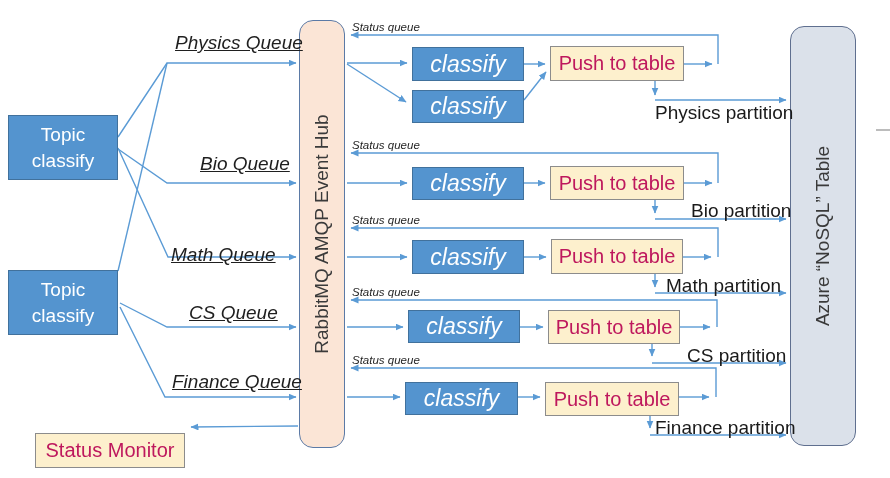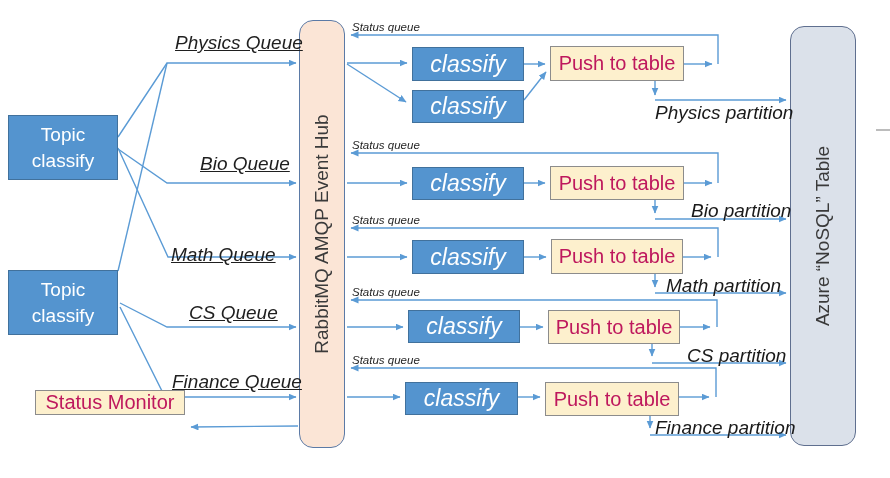--- a/index.html
+++ b/index.html
@@ -14,21 +14,21 @@
   .classify{font-size:23px;font-style:italic;}
   .push{font-size:20px;}
   .monitor{font-size:20px;}
   .vbox{position:absolute;box-sizing:border-box;border-radius:14px;}
   .hub{background:#fbe5d6;border:1.6px solid #5b7aa6;}
   .azure{background:#dbe1ea;border:1.2px solid #5f6f8f;}
   .vlabel{position:absolute;left:50%;top:50%;
           transform:translate(-50%,-50%) rotate(-90deg);
           white-space:nowrap;font-size:19px;color:#3a3a3a;}
   .qlabel{position:absolute;font-size:19px;font-style:italic;color:#1f1f1f;white-space:nowrap;text-decoration:underline;}
-  .plabel{position:absolute;font-size:19px;font-style:italic;color:#1a1a1a;white-space:nowrap;}
+  .plabel{position:absolute;font-size:19px;color:#1a1a1a;white-space:nowrap;}
   .slabel{position:absolute;font-size:11.5px;font-style:italic;color:#262626;white-space:nowrap;}
 </style>
 </head>
 <body>
 
 <div class="canvas">
 
   <svg width="890" height="478" viewBox="0 0 890 478">
     <defs>
       <marker id="ar" markerWidth="9" markerHeight="8" refX="7.5" refY="3.5" orient="auto" markerUnits="userSpaceOnUse">
@@ -98,21 +98,21 @@
 
     <path d="M876,130 L890,130" stroke="#a0a0a0" stroke-width="1.4"></path>
   </svg>
 
   <div class="box blue topic" style="left:8px;top:115px;width:110px;height:65px;">
     <span>Topic classify</span>
   </div>
   <div class="box blue topic" style="left:8px;top:270px;width:110px;height:65px;">
     <span>Topic classify</span>
   </div>
-  <div class="box cream monitor" style="left:35px;top:390px;width:150px;height:25px;">
+  <div class="box cream monitor" style="left:35px;top:433px;width:150px;height:35px;">
     <span>Status Monitor</span>
   </div>
 
   <div class="vbox hub" style="left:299px;top:20px;width:46px;height:428px;">
     <span class="vlabel">RabbitMQ AMQP Event Hub</span>
   </div>
 
   <div class="vbox azure" style="left:790px;top:26px;width:66px;height:420px;">
     <span class="vlabel">Azure “NoSQL” Table</span>
   </div>

